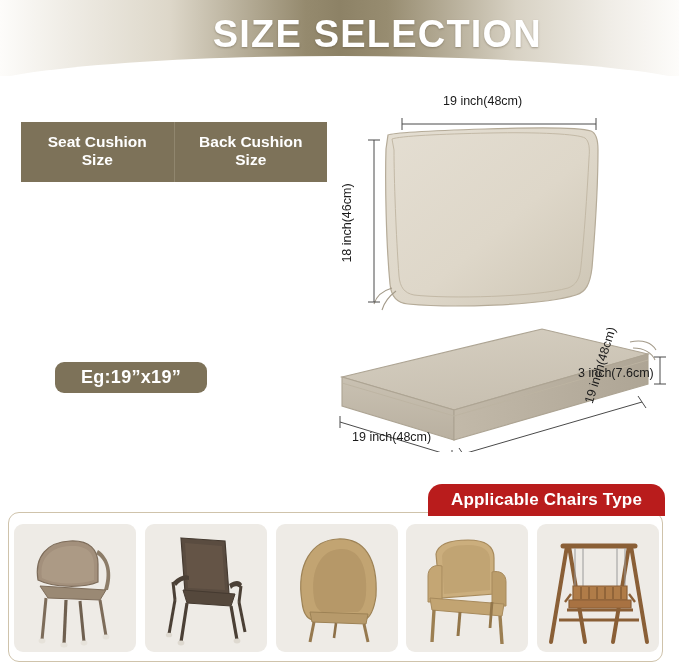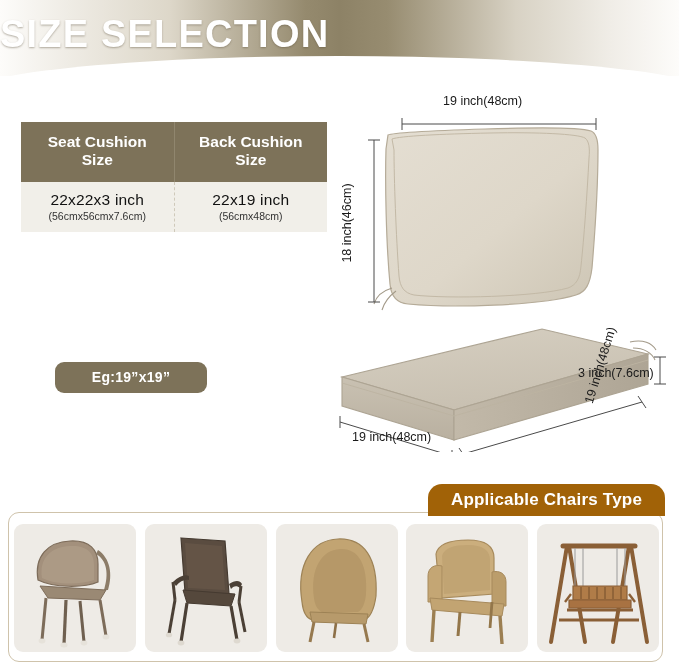--- a/index.html
+++ b/index.html
@@ -14,21 +14,21 @@
     position:absolute;left:0;top:0;width:679px;height:76px;
     background:linear-gradient(to right,
       #fdfcfa 0%, #efece5 10%, #ddd7c9 25%, #958a6e 45%,
       #8d8266 50%, #978c70 57%, #d8d2c4 76%, #f0ede7 90%, #fdfcfa 100%);
   }
   .banner-curve{
     position:absolute;left:-6%;top:56px;width:112%;height:40px;
     background:#fff;border-radius:50% 50% 0 0 / 100% 100% 0 0;
   }
   .banner-title{
-    position:absolute;left:0;top:13px;width:542px;text-align:left;
+    position:absolute;left:0;top:13px;width:542px;text-align:right;
     font-size:38px;font-weight:bold;letter-spacing:1.2px;color:#fff;
     text-shadow:0 1px 2px rgba(90,80,60,.45);
   }
 
   
   .size-table{
     position:absolute;left:21px;top:122px;width:306px;
     border-collapse:collapse;table-layout:fixed;
   }
   .size-table th{
@@ -43,36 +43,36 @@
   }
   .size-table td:last-child{border-right:none;}
   .size-table tr:last-child td{border-bottom:none;}
   .cell-main{font-size:15.5px;color:#111;letter-spacing:.2px;}
   .cell-sub{font-size:10.5px;color:#333;margin-top:1px;}
 
   
   .eg-badge{
     position:absolute;left:55px;top:362px;width:152px;height:31px;
     background:#7d7259;border-radius:9px;color:#fff;
-    font-size:14px;font-weight:bold;text-align:center;line-height:31px;
+    font-size:18px;font-weight:bold;text-align:center;line-height:31px;
     letter-spacing:.3px;
   }
   .note{position:absolute;left:19px;top:400px;width:290px;}
   .note-head{font-size:13.5px;font-weight:bold;color:#111;}
   .note-star{font-size:19px;font-weight:bold;vertical-align:-2px;margin-right:3px;}
   .note-body{font-size:13.2px;font-weight:bold;color:#111;line-height:1.42;margin-top:2px;}
 
   
   .product{position:absolute;left:330px;top:92px;width:349px;height:360px;}
   .dim-label{position:absolute;font-size:12.5px;color:#1a1a1a;white-space:nowrap;}
 
   
   .chairs-banner{
     position:absolute;left:428px;top:484px;width:237px;height:32px;
-    background:#a16207;border-radius:14px 14px 0 0;
+    background:#b91c1c;border-radius:14px 14px 0 0;
     color:#fff;font-size:17px;font-weight:bold;text-align:center;
     line-height:32px;letter-spacing:.2px;z-index:3;
   }
   .chairs-box{
     position:absolute;left:8px;top:512px;width:655px;height:150px;
     border:1.5px solid #cfc3ab;border-radius:11px;background:#fff;
     box-sizing:border-box;z-index:2;
   }
   .chairs-row{
     position:absolute;left:14px;top:524px;width:645px;height:128px;
@@ -98,30 +98,20 @@
         <div>Seat Cushion</div>
         <div>Size</div>
       </th>
       <th>
         <div>Back Cushion</div>
         <div>Size</div>
       </th>
     </tr>
   </thead>
   <tbody>
-    <tr>
-      <td>
-        <div class="cell-main">22x22x3 inch</div>
-        <div class="cell-sub">(56cmx56cmx7.6cm)</div>
-      </td>
-      <td>
-        <div class="cell-main">22x19 inch</div>
-        <div class="cell-sub">(56cmx48cm)</div>
-      </td>
-    </tr>
   </tbody>
 </table>
 
 <div class="eg-badge">Eg:19”x19”</div>
 
 <div class="note">
 </div>
 
 <div class="product">
   <svg width="349" height="360" viewBox="0 0 349 360">

